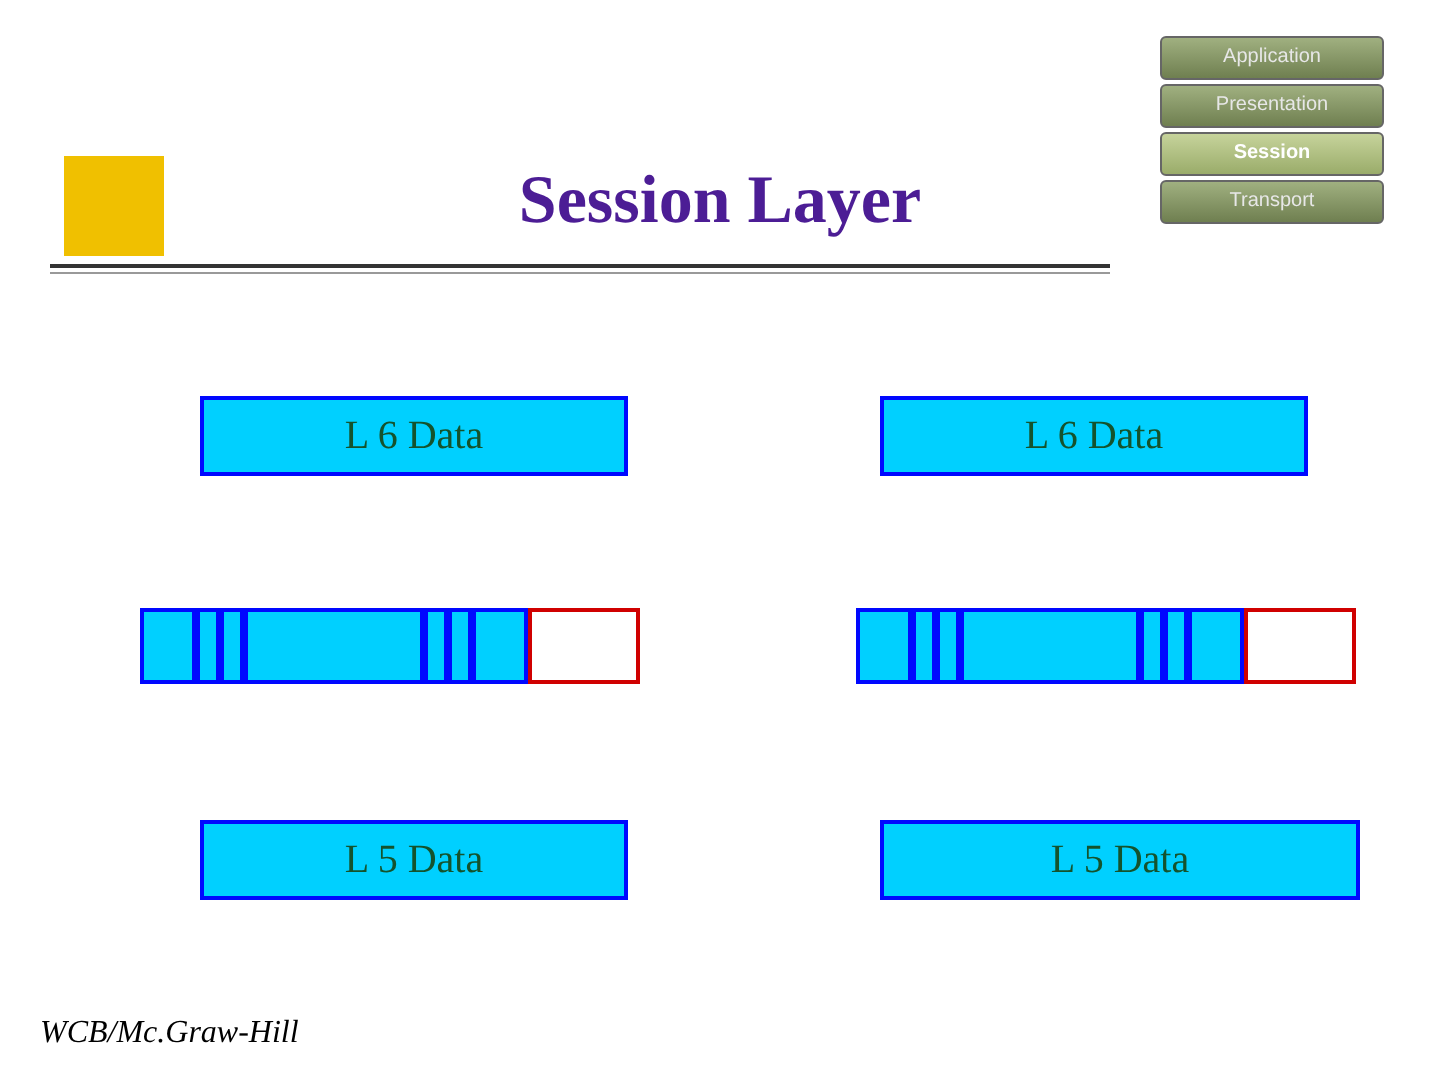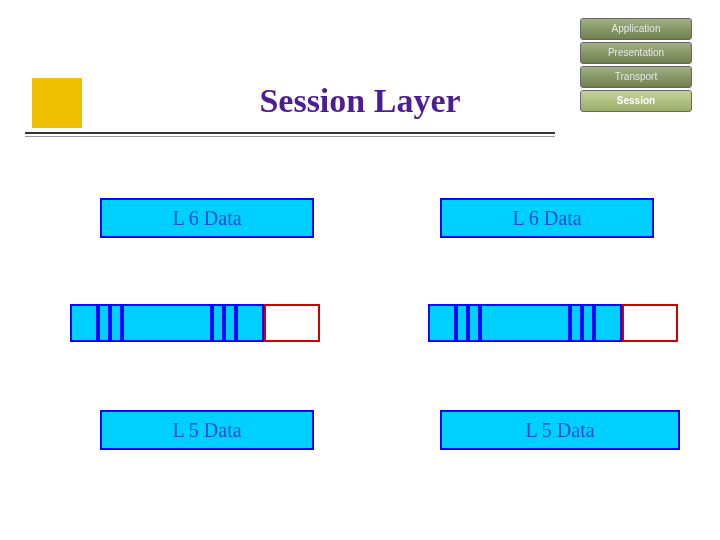--- a/index.html
+++ b/index.html
@@ -82,21 +82,21 @@
   .data-box {
     position: absolute;
     width: 210px;
     height: 36px;
     background: #00d0ff;
     border: 2px solid #0008ff;
     text-align: center;
     line-height: 36px;
     font-family: "Times New Roman", serif;
     font-size: 20px;
-    color: #1d4ed8;
+    color: #14532d;
   }
   #l6a { left: 100px; top: 198px; }
   #l6b { left: 440px; top: 198px; }
   #l5a { left: 100px; top: 410px; }
   #l5b { left: 440px; top: 410px; width: 236px; }
 
   
   .seg {
     position: absolute;
     width: 250px;
@@ -131,22 +131,22 @@
 <div class="slide">
 
   <div class="bullet-square"></div>
   <div class="title">Session Layer</div>
   <div class="rule"></div>
   <div class="rule2"></div>
 
   <div class="osi">
     <div class="layer">Application</div>
     <div class="layer">Presentation</div>
+    <div class="layer highlight">Session</div>
     <div class="layer">Transport</div>
-    <div class="layer highlight">Session</div>
   </div>
 
   <div id="l6a" class="data-box">L 6 Data</div>
   <div id="l6b" class="data-box">L 6 Data</div>
 
   <div id="segA" class="seg">
     <span class="cell wide"></span>
     <span class="cell thin"></span>
     <span class="cell thin"></span>
     <span class="cell mid"></span>
@@ -162,13 +162,14 @@
     <span class="cell mid"></span>
     <span class="cell thin"></span>
     <span class="cell thin"></span>
     <span class="cell wide"></span>
     <span class="cell end"></span>
   </div>
 
   <div id="l5a" class="data-box">L 5 Data</div>
   <div id="l5b" class="data-box">L 5 Data</div>
 
+  <div class="footer">WCB/Mc.Graw-Hill</div>
 </div>
 
 </body></html>

